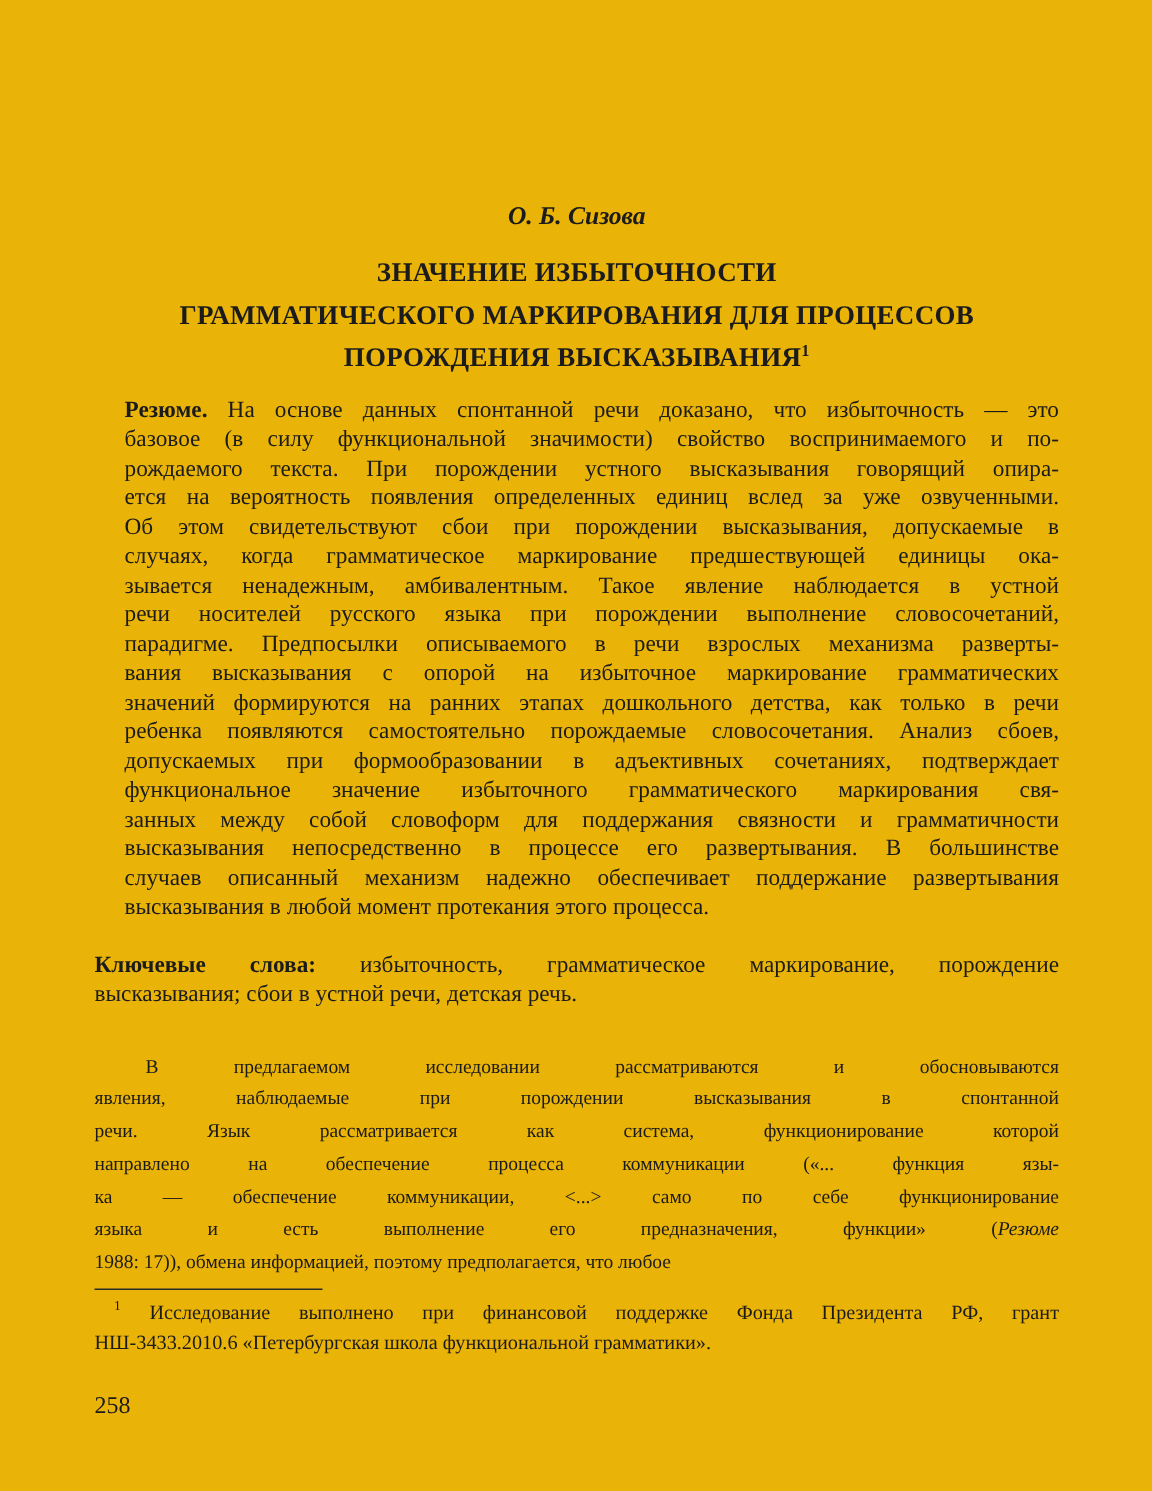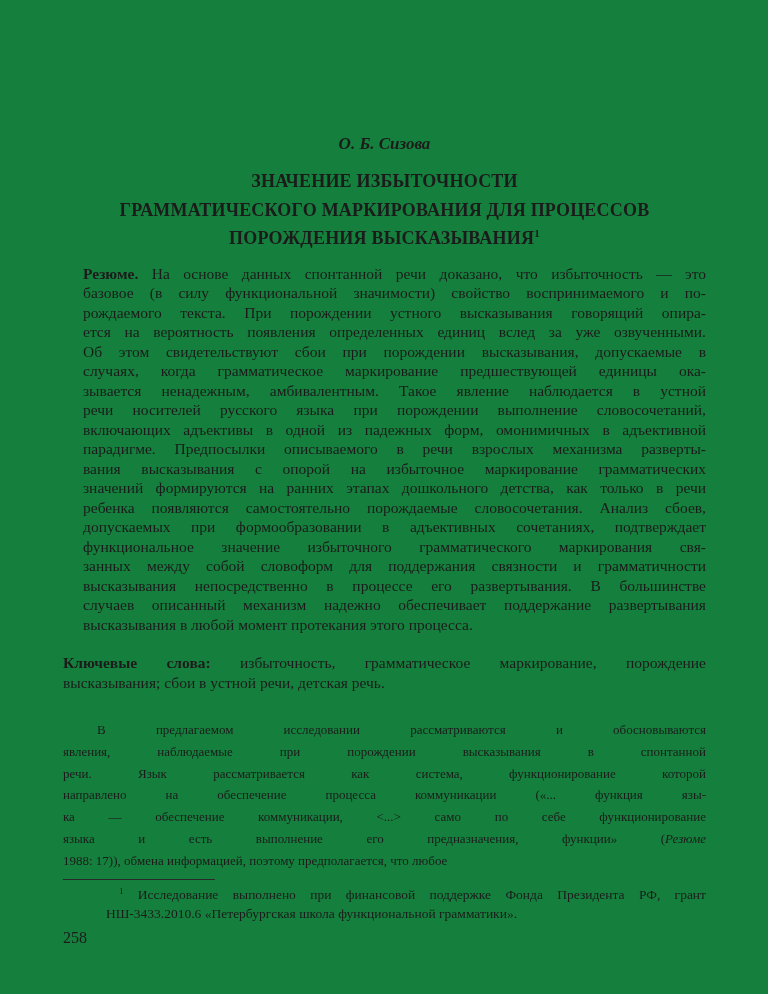--- a/index.html
+++ b/index.html
@@ -1,21 +1,21 @@
 <!DOCTYPE html>
 <html><head>
 <meta charset="utf-8">
 <style>
   html, body { margin: 0; padding: 0; background: #e8e8e8; }
   .page {
     position: relative;
     width: 768px;
     height: 994px;
     margin: 0 auto;
-    background: #15803d;
+    background: #eab308;
     color: #1b1b1b;
     font-family: "Liberation Serif", serif;
     box-sizing: border-box;
     padding: 133px 62px 0 63px;
     overflow: hidden;
   }
   .author {
     text-align: center;
     font-weight: bold;
     font-style: italic;
@@ -51,21 +51,20 @@
   .fn-rule {
     margin-top: 7px;
     width: 152px;
     height: 0;
     border-top: 1.5px solid #2a2a2a;
   }
   .footnote {
     margin-top: 5px;
     font-size: 13.5px;
     line-height: 19.5px;
-    margin-left: 43px;
   }
   .footnote .indent { text-indent: 13px; }
   .footnote sup { font-size: 9px; line-height: 0; }
   .tline {
     text-align: justify;
     text-align-last: justify;
   }
   .tline.last {
     text-align-last: left;
   }
@@ -93,21 +92,20 @@
 
   <div class="abstract">
       <div class="tline"><span style="font-weight: bold;">Резюме.</span><span> На основе данных спонтанной речи доказано, что избыточность — это</span></div>
       <div class="tline"><span>базовое (в силу функциональной значимости) свойство воспринимаемого и по-</span></div>
       <div class="tline"><span>рождаемого текста. При порождении устного высказывания говорящий опира-</span></div>
       <div class="tline"><span>ется на вероятность появления определенных единиц вслед за уже озвученными.</span></div>
       <div class="tline"><span>Об этом свидетельствуют сбои при порождении высказывания, допускаемые в</span></div>
       <div class="tline"><span>случаях, когда грамматическое маркирование предшествующей единицы ока-</span></div>
       <div class="tline"><span>зывается ненадежным, амбивалентным. Такое явление наблюдается в устной</span></div>
       <div class="tline"><span>речи носителей русского языка при порождении выполнение словосочетаний,</span></div>
-      <div class="tline"><span>включающих адъективы в одной из падежных форм, омонимичных в адъективной</span></div>
       <div class="tline"><span>парадигме. Предпосылки описываемого в речи взрослых механизма разверты-</span></div>
       <div class="tline"><span>вания высказывания с опорой на избыточное маркирование грамматических</span></div>
       <div class="tline"><span>значений формируются на ранних этапах дошкольного детства, как только в речи</span></div>
       <div class="tline"><span>ребенка появляются самостоятельно порождаемые словосочетания. Анализ сбоев,</span></div>
       <div class="tline"><span>допускаемых при формообразовании в адъективных сочетаниях, подтверждает</span></div>
       <div class="tline"><span>функциональное значение избыточного грамматического маркирования свя-</span></div>
       <div class="tline"><span>занных между собой словоформ для поддержания связности и грамматичности</span></div>
       <div class="tline"><span>высказывания непосредственно в процессе его развертывания. В большинстве</span></div>
       <div class="tline"><span>случаев описанный механизм надежно обеспечивает поддержание развертывания</span></div>
       <div class="tline last"><span>высказывания в любой момент протекания этого процесса.</span></div>

